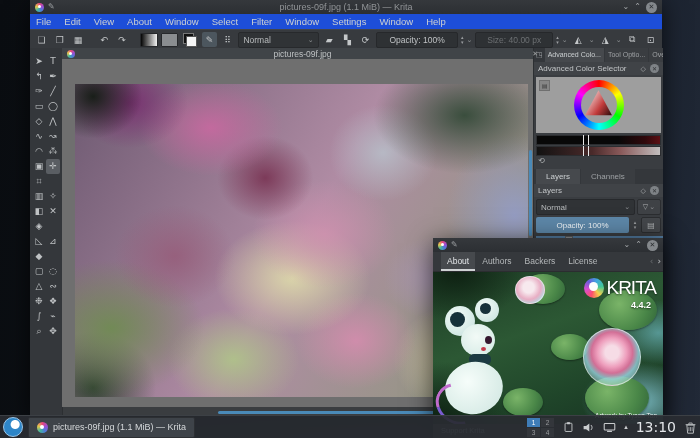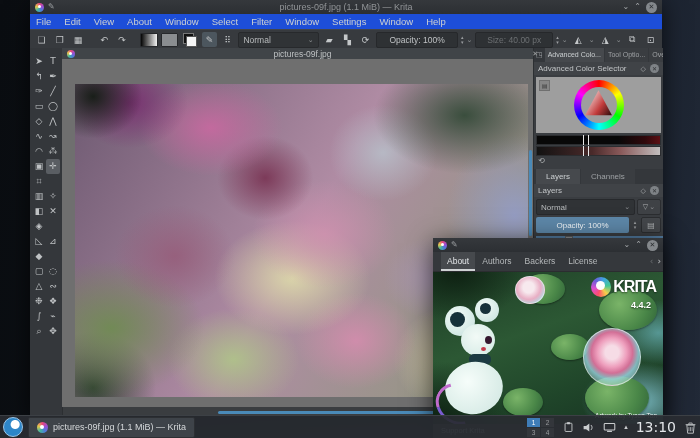--- a/index.html
+++ b/index.html
@@ -204,21 +204,21 @@
   .char .body{position:absolute;left:6px;top:62px;width:58px;height:52px;border-radius:50%;
     transform:rotate(-14deg);
     background:radial-gradient(circle at 42% 35%,#f6fdfa,#d6eae5 80%);}
   .char .tail{position:absolute;left:-4px;top:84px;width:40px;height:34px;border-radius:50%;
     border:3px solid transparent;border-left-color:#c06ccc;border-bottom-color:#7a5cd0;transform:rotate(30deg);}
   .krita-logo{position:absolute;right:7px;top:5px;display:flex;align-items:center;gap:2px;}
   .logo-wheel{width:20px;height:20px;border-radius:50%;position:relative;
     background:conic-gradient(from 200deg,#ff4d6b,#d94fd0,#6b5cd9,#3fa7e0,#43c795,#f5d04a,#ff4d6b);}
   .logo-wheel::after{content:"";position:absolute;left:5px;top:4px;width:9px;height:9px;
     border-radius:50%;background:#fdfdfd;}
-  .logo-text{font-size:16px;font-weight:bold;color:#ffffff;letter-spacing:-1px;
+  .logo-text{font-size:19px;font-weight:normal;color:#ffffff;letter-spacing:-1px;
     text-shadow:0 1px 2px rgba(0,0,0,.5);}
   .version{position:absolute;right:12px;top:28px;font-size:9px;font-weight:bold;color:#fff;
     text-shadow:0 1px 2px rgba(0,0,0,.6);}
   .credit{position:absolute;right:6px;bottom:5px;font-size:6.5px;color:#eef2f4;
     text-shadow:0 1px 1px rgba(0,0,0,.7);}
   .support-link{position:absolute;left:8px;bottom:3px;font-size:7.5px;color:rgba(195,205,215,.85);}
 
   
   .taskbar{position:absolute;left:0;bottom:0;width:700px;height:23px;
     background:rgba(41,44,49,.93);border-top:1px solid #3c4045;z-index:10;

